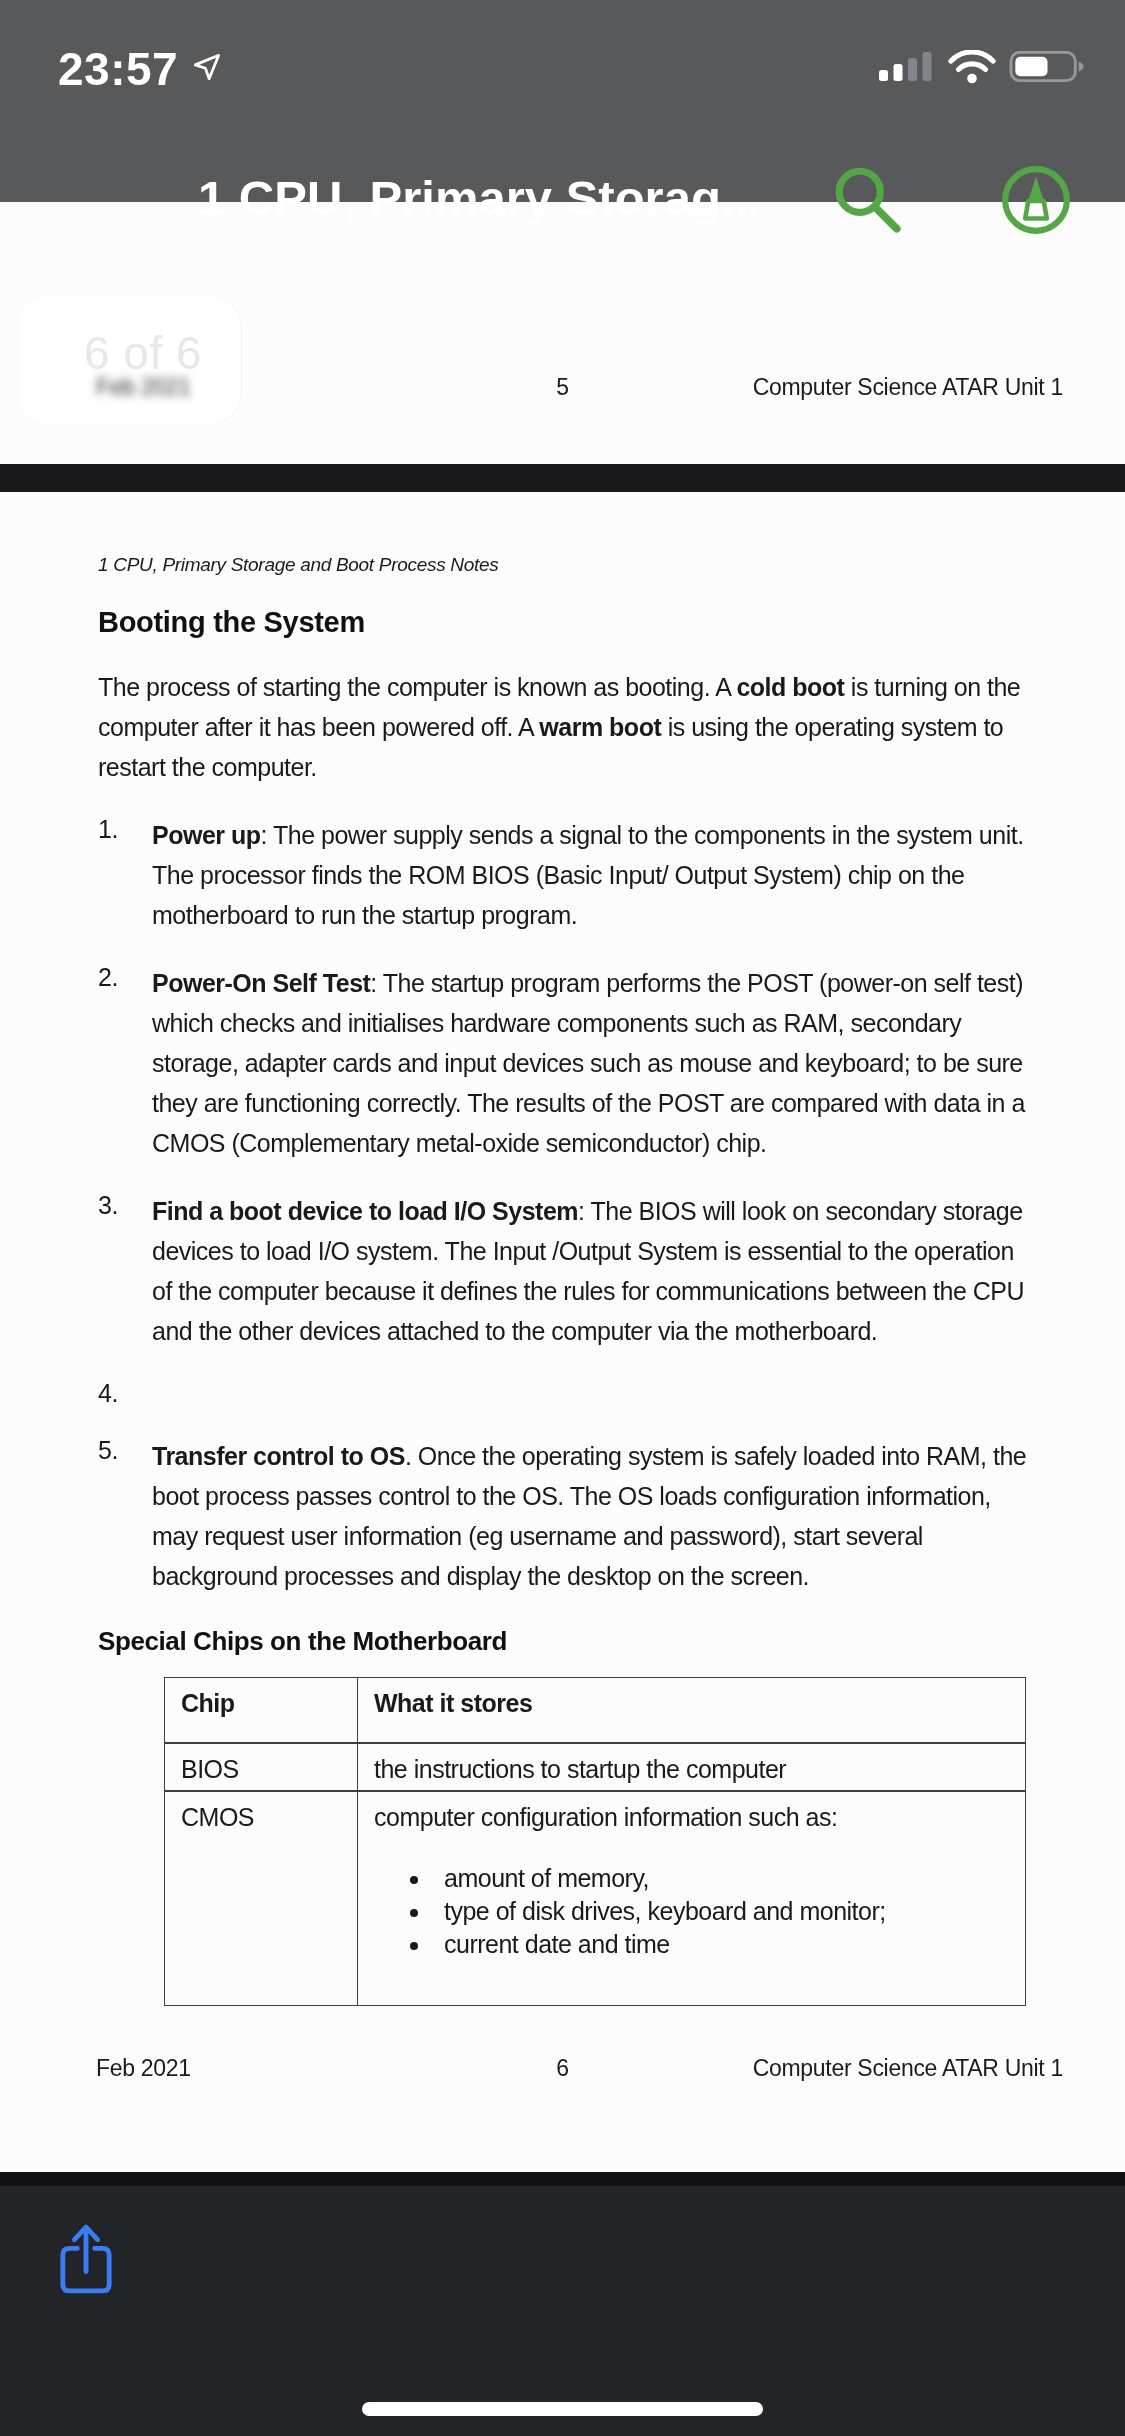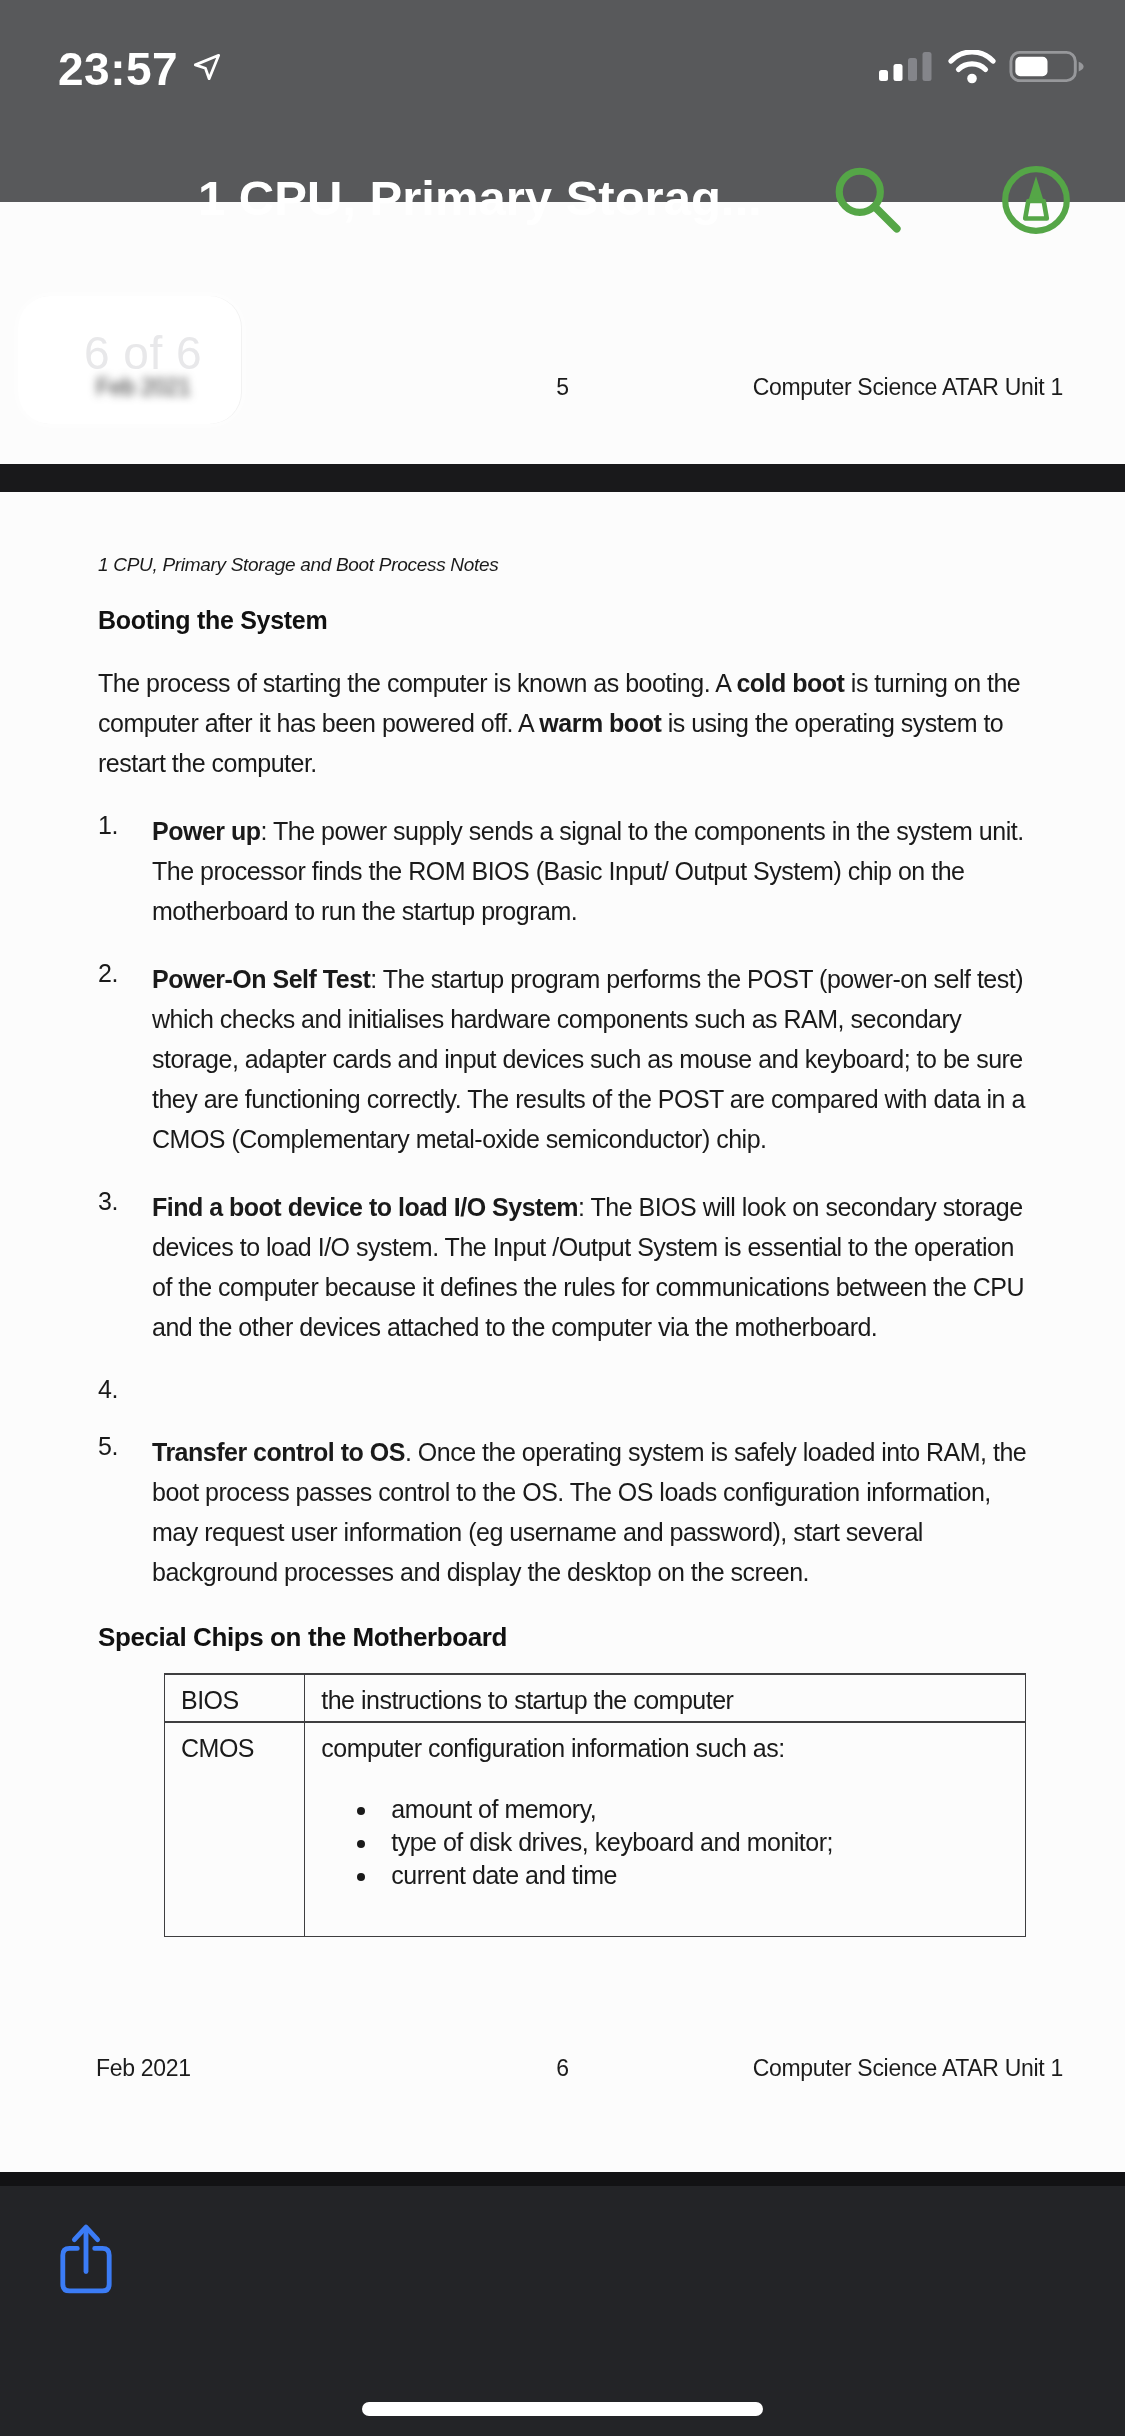--- a/index.html
+++ b/index.html
@@ -36,21 +36,21 @@
   .pfooter .f-right{position:absolute;right:62px;}
   .pfooter .f-left{position:absolute;left:96px;}
   .pfooter-prev{top:112px;}
   .blurred{filter:blur(4px);color:#2e2e2e;}
   .page-hud{position:absolute;left:18px;top:34px;width:224px;height:128px;border-radius:32px;
             background:rgba(255,255,255,.78);box-shadow:0 0 14px rgba(255,255,255,.9), inset -1px 0 0 rgba(0,0,0,.05);}
   .page-hud span{position:absolute;left:66px;top:30px;font-size:46px;color:#E8E8EA;letter-spacing:.5px;}
 
   
   .note{font-style:italic;font-size:19px;letter-spacing:-.3px;color:#1b1b1b;}
-  .doc-h1{margin:30px 0 0 0;font-size:25px;font-weight:700;letter-spacing:-.3px;color:#111;}
+  .doc-h1{margin:30px 0 0 0;font-size:29px;font-weight:700;letter-spacing:-.3px;color:#111;}
   .doc-h2{margin:30px 0 0 0;font-size:26px;font-weight:700;letter-spacing:-.4px;color:#111;}
   .body-text{font-size:25px;line-height:40px;letter-spacing:-.5px;color:#1a1a1a;}
   .intro{margin:28px 0 0 0;width:935px;}
   .rich .b{font-weight:700;}
   .step{display:flex;margin-top:28px;}
   .step .num{flex:none;width:54px;font-size:25px;letter-spacing:-.5px;color:#1a1a1a;}
   .step .txt{width:878px;}
 
   table.chips{margin:20px 0 0 66px;border-collapse:collapse;width:862px;background:#FCFCFC;}
   .chips th,.chips td{border:1px solid #3E3E40;vertical-align:top;text-align:left;
@@ -157,20 +157,24 @@
       </div>
       <div class="step">
         <span class="num">5.</span>
         <span class="txt body-text rich"><span class="b">Transfer control to OS</span><span>. Once the operating system is safely loaded into RAM, the boot process passes control to the OS. The OS loads configuration information, may request user information (eg username and password), start several background processes and display the desktop on the screen.</span></span>
       </div>
 
       <h2 class="doc-h2">Special Chips on the Motherboard</h2>
 
       <table class="chips">
         <tbody>
+            <tr>
+          <th class="col-chip">Chip</th>
+          <th>What it stores</th>
+        </tr>
         <tr class="r-bios">
           <td>BIOS</td>
           <td>the instructions to startup the computer</td>
         </tr>
         <tr class="r-cmos">
           <td>CMOS</td>
           <td>
             <div>computer configuration information such as:</div>
             <ul>
               <li>amount of memory,</li>

